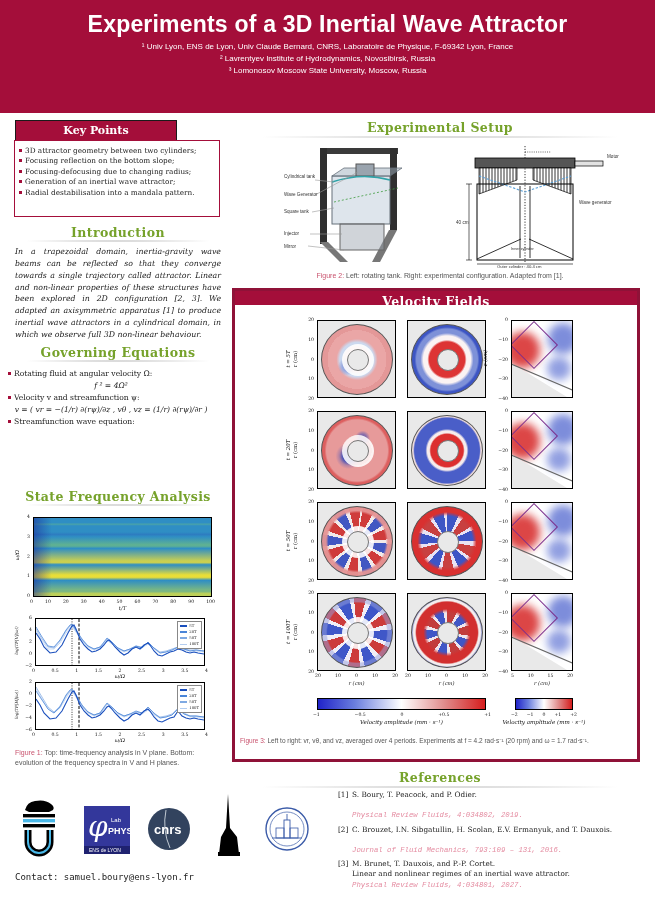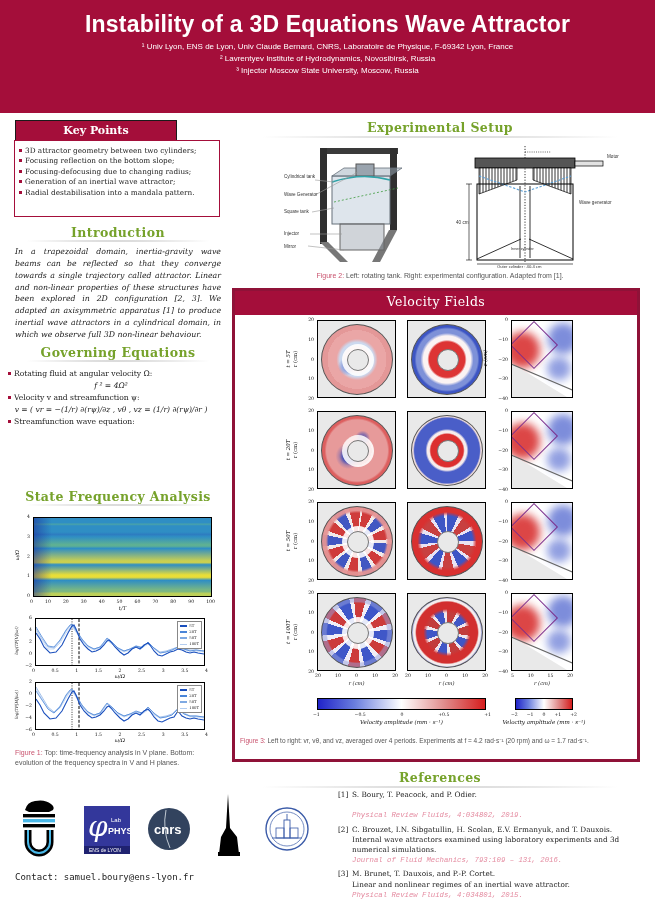--- a/index.html
+++ b/index.html
@@ -56,22 +56,22 @@
   .lg i{display:inline-block;width:7px;height:1.4px;background:#1a4fbd;}
   .lg:nth-child(2) i{background:#4a85d8;}
   .lg:nth-child(3) i{background:#7fa9e2;}
   .lg:nth-child(4) i{background:#b3cdf0;}
 
   .figcap{position:absolute;font-family:"Liberation Sans",sans-serif;font-size:7px;color:#555;line-height:1.45;}
   .figlab{color:#c9536e;}
 
   
   .vf-panel{position:absolute;left:232px;top:288px;width:408px;height:474px;border:3px solid #8f1238;background:#fff;box-sizing:border-box;}
-  .vf-title{position:absolute;left:0;top:0;width:100%;height:24px;background:#a40e3a;color:#fff;text-align:center;
-            font-weight:normal;font-size:12.5px;line-height:22px;letter-spacing:.4px;}
+  .vf-title{position:absolute;left:0;top:0;width:100%;height:14px;background:#a40e3a;color:#fff;text-align:center;
+            font-weight:bold;font-size:12.5px;line-height:22px;letter-spacing:.4px;}
 
   .cplot{position:absolute;width:79px;height:78px;background:#e9e9e9;border:1.2px solid #000;box-sizing:border-box;}
   .disk{position:absolute;left:3px;top:3px;width:70px;height:69px;border-radius:50%;border:.8px solid #555;overflow:hidden;}
   .hole{position:absolute;left:50%;top:50%;width:20px;height:20px;margin:-10px 0 0 -10px;border-radius:50%;
         background:#e9e9e9;border:.8px solid #777;}
   .holeW{box-shadow:0 0 0 5px rgba(255,255,255,.88);}
 
   .r1c1{background:
     radial-gradient(circle at 36% 60%, rgba(90,110,205,.45) 0 8%, rgba(90,110,205,0) 15%),
     radial-gradient(circle, #fff 0 15%, #f0c4c4 19% 26%, #ccd8ee 30% 35%, #eaa6a6 42% 60%, #e49898 60% 82%, #f1bfbf 90% 100%);}
@@ -118,25 +118,25 @@
   .refnum{flex:0 0 14px;}
   .refjournal{color:#e48ba0;font-style:italic;font-family:Liberation Mono, monospace;}
 
   
   .contact{position:absolute;left:15px;top:872px;font-family:"DejaVu Sans Mono",monospace;font-size:9px;color:#222;}
 </style>
 </head>
 <body>
 
 <div class="header">
-  <div class="title">Instability of a 3D Equations Wave Attractor</div>
+  <div class="title">Experiments of a 3D Inertial Wave Attractor</div>
   <div class="affil">
       <div>¹ Univ Lyon, ENS de Lyon, Univ Claude Bernard, CNRS, Laboratoire de Physique, F-69342 Lyon, France</div>
       <div>² Lavrentyev Institute of Hydrodynamics, Novosibirsk, Russia</div>
-      <div>³ Injector Moscow State University, Moscow, Russia</div>
+      <div>³ Lomonosov Moscow State University, Moscow, Russia</div>
     </div>
 </div>
 
 <div class="kp-head">Key Points</div>
 <div class="kp-body">
   <div>
       <div class="kp-item"><span class="sqbul"></span><span>3D attractor geometry between two cylinders;</span></div>
       <div class="kp-item"><span class="sqbul"></span><span>Focusing reflection on the bottom slope;</span></div>
       <div class="kp-item"><span class="sqbul"></span><span>Focusing-defocusing due to changing radius;</span></div>
       <div class="kp-item"><span class="sqbul"></span><span>Generation of an inertial wave attractor;</span></div>
@@ -551,30 +551,30 @@
     <span>
       <span>S. Boury, T. Peacock, and P. Odier.</span><br>
       <br>
       <span class="refjournal">Physical Review Fluids, 4:034802, 2019.</span>
     </span>
   </div>
     <div class="ref">
     <span class="refnum">[2]</span>
     <span>
       <span>C. Brouzet, I.N. Sibgatullin, H. Scolan, E.V. Ermanyuk, and T. Dauxois.</span><br>
-      <span>Internal wave attractors examined using laboratory experiments and 3d numerical simulations.</span><br>
+      <br>
       <span class="refjournal">Journal of Fluid Mechanics, 793:109 – 131, 2016.</span>
     </span>
   </div>
     <div class="ref">
     <span class="refnum">[3]</span>
     <span>
       <span>M. Brunet, T. Dauxois, and P.-P. Cortet.</span><br>
       <span>Linear and nonlinear regimes of an inertial wave attractor.</span><br>
-      <span class="refjournal">Physical Review Fluids, 4:034801, 2015.</span>
+      <span class="refjournal">Physical Review Fluids, 4:034801, 2027.</span>
     </span>
   </div>
   </div>
 
 <svg class="abs" style="left:15px;top:798px;" width="48" height="62" viewBox="0 0 48 62">
   <path d="M10,12 q2,-8 10,-9 q10,-2 16,3 q4,3 2,6 l-4,2 -20,0 z" fill="#000"></path>
   <rect x="8" y="16" width="32" height="3.4" fill="#000"></rect>
   <rect x="8" y="21" width="32" height="3.4" fill="#49b8e8"></rect>
   <rect x="8" y="26" width="32" height="3.4" fill="#000"></rect>
   <path d="M13,32 v12 a11,11 0 0 0 22,0 v-12" fill="none" stroke="#000" stroke-width="7"></path>

